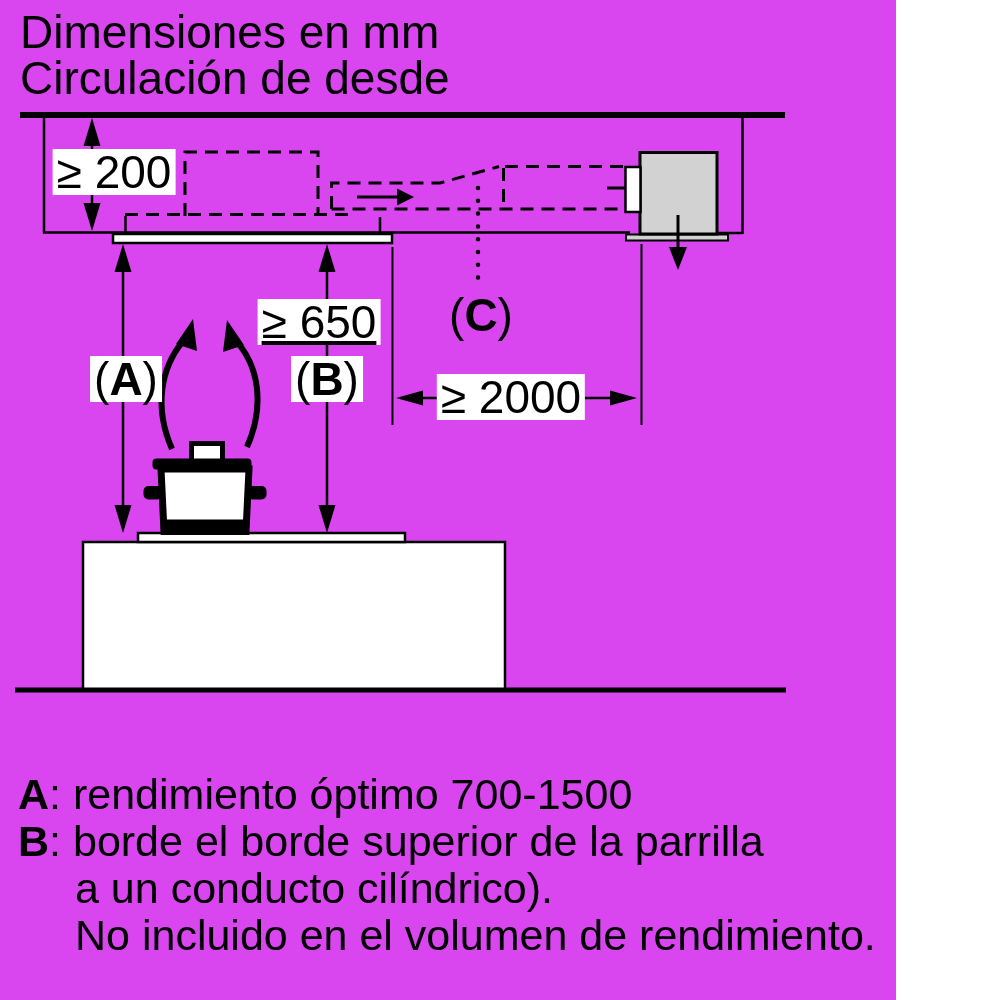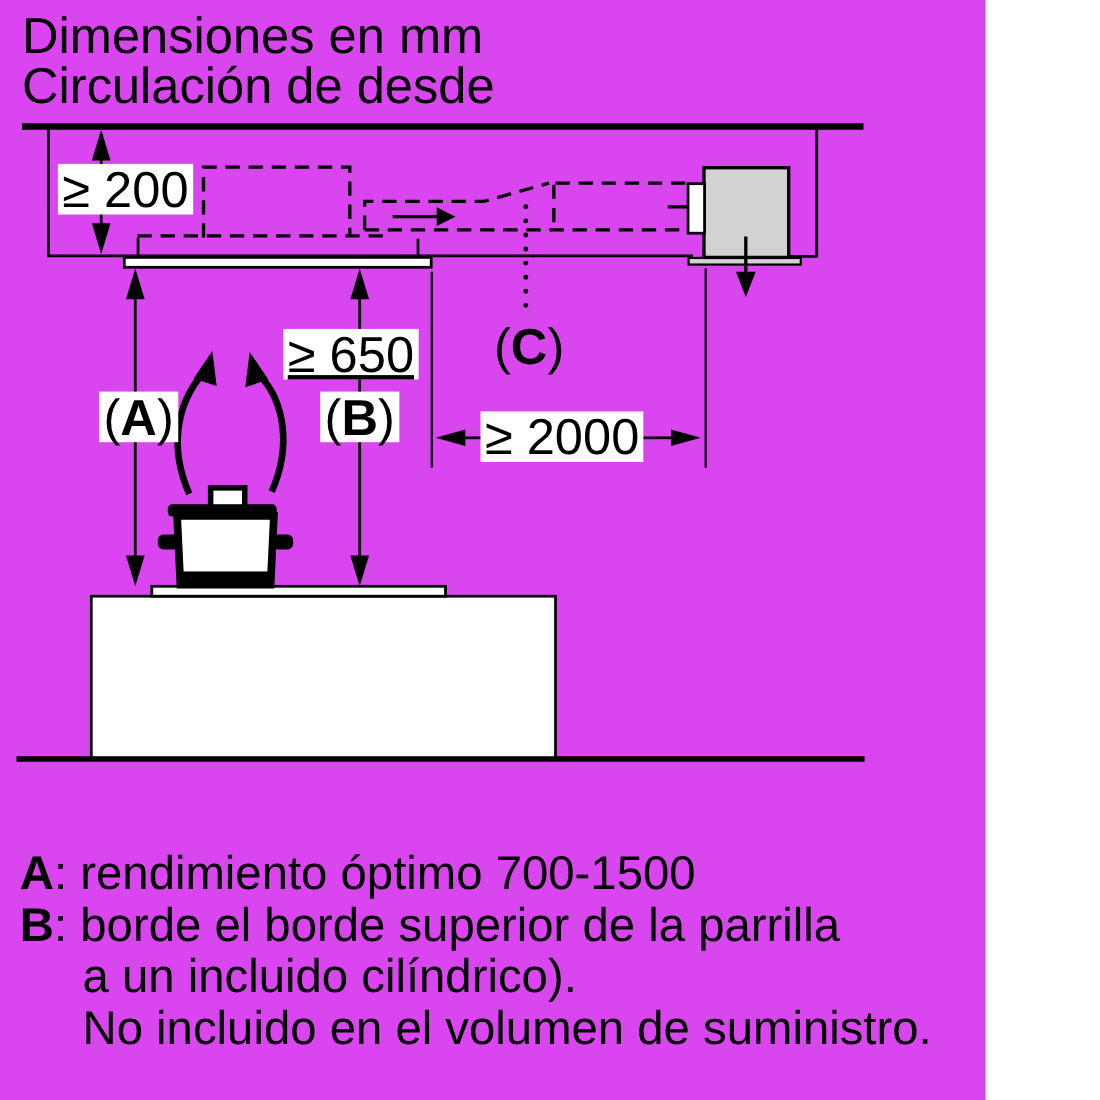--- a/index.html
+++ b/index.html
@@ -97,17 +97,17 @@
   <div class="lbl" style="left:319px;top:322px;text-decoration:underline;">≥ 650</div>
   <div class="lbl" style="left:511px;top:397px;">≥ 2000</div>
 
   <div class="lbl" style="left:126px;top:379px;"><span>(</span><span class="bold">A</span><span>)</span></div>
   <div class="lbl" style="left:327px;top:379px;"><span>(</span><span class="bold">B</span><span>)</span></div>
   <div class="lbl no-bg" style="left:481px;top:315px;"><span>(</span><span class="bold">C</span><span>)</span></div>
 
   <div id="legend">
     <div class="legend-row"><b>A</b><span>: </span><span>rendimiento óptimo 700-1500</span></div>
     <div class="legend-row"><b>B</b><span>: </span><span>borde el borde superior de la parrilla</span></div>
-    <div class="legend-row indent"><b></b><span></span><span>a un incluido cilíndrico).</span></div>
-    <div class="legend-row indent"><b></b><span></span><span>No incluido en el volumen de suministro.</span></div>
+    <div class="legend-row indent"><b></b><span></span><span>a un conducto cilíndrico).</span></div>
+    <div class="legend-row indent"><b></b><span></span><span>No incluido en el volumen de rendimiento.</span></div>
   </div>
 
 </div>
 
 </body></html>

